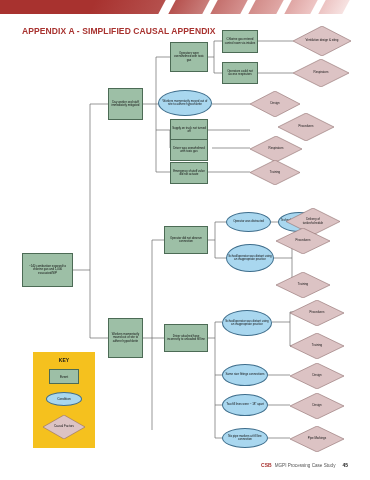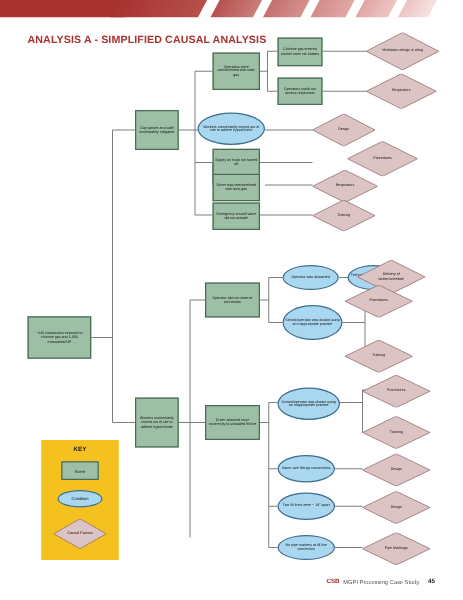--- a/index.html
+++ b/index.html
@@ -116,21 +116,21 @@
 <div class="header-band">
   <div class="band-solid"></div>
   <div class="band-stripe" style="left:92px;width:70px;background:linear-gradient(90deg,#a8322f,#b5504d);"></div>
   <div class="band-stripe" style="left:172px;width:34px;background:linear-gradient(90deg,#b6514e,#c97e7b);"></div>
   <div class="band-stripe" style="left:214px;width:30px;background:linear-gradient(90deg,#c4706d,#d5918f);"></div>
   <div class="band-stripe" style="left:252px;width:28px;background:linear-gradient(90deg,#d28c89,#e0a8a6);"></div>
   <div class="band-stripe" style="left:288px;width:26px;background:linear-gradient(90deg,#dfa6a4,#eec6c5);"></div>
   <div class="band-stripe" style="left:322px;width:24px;background:linear-gradient(90deg,#ecc3c2,#f7e3e2);"></div>
 </div>
 
-<div class="page-title">ANALYSIS A - SIMPLIFIED CAUSAL ANALYSIS</div>
+<div class="page-title">APPENDIX A - SIMPLIFIED CAUSAL APPENDIX</div>
 
 <div class="canvas">
 <svg width="370" height="480">
   <g stroke="#6b6b6b" stroke-width="0.7" fill="none">
 
     <path d="M73,270 L90,270"></path>
     <path d="M90,104 L90,338"></path>
     <path d="M90,104 L108,104"></path>
     <path d="M90,338 L108,338"></path>
 

